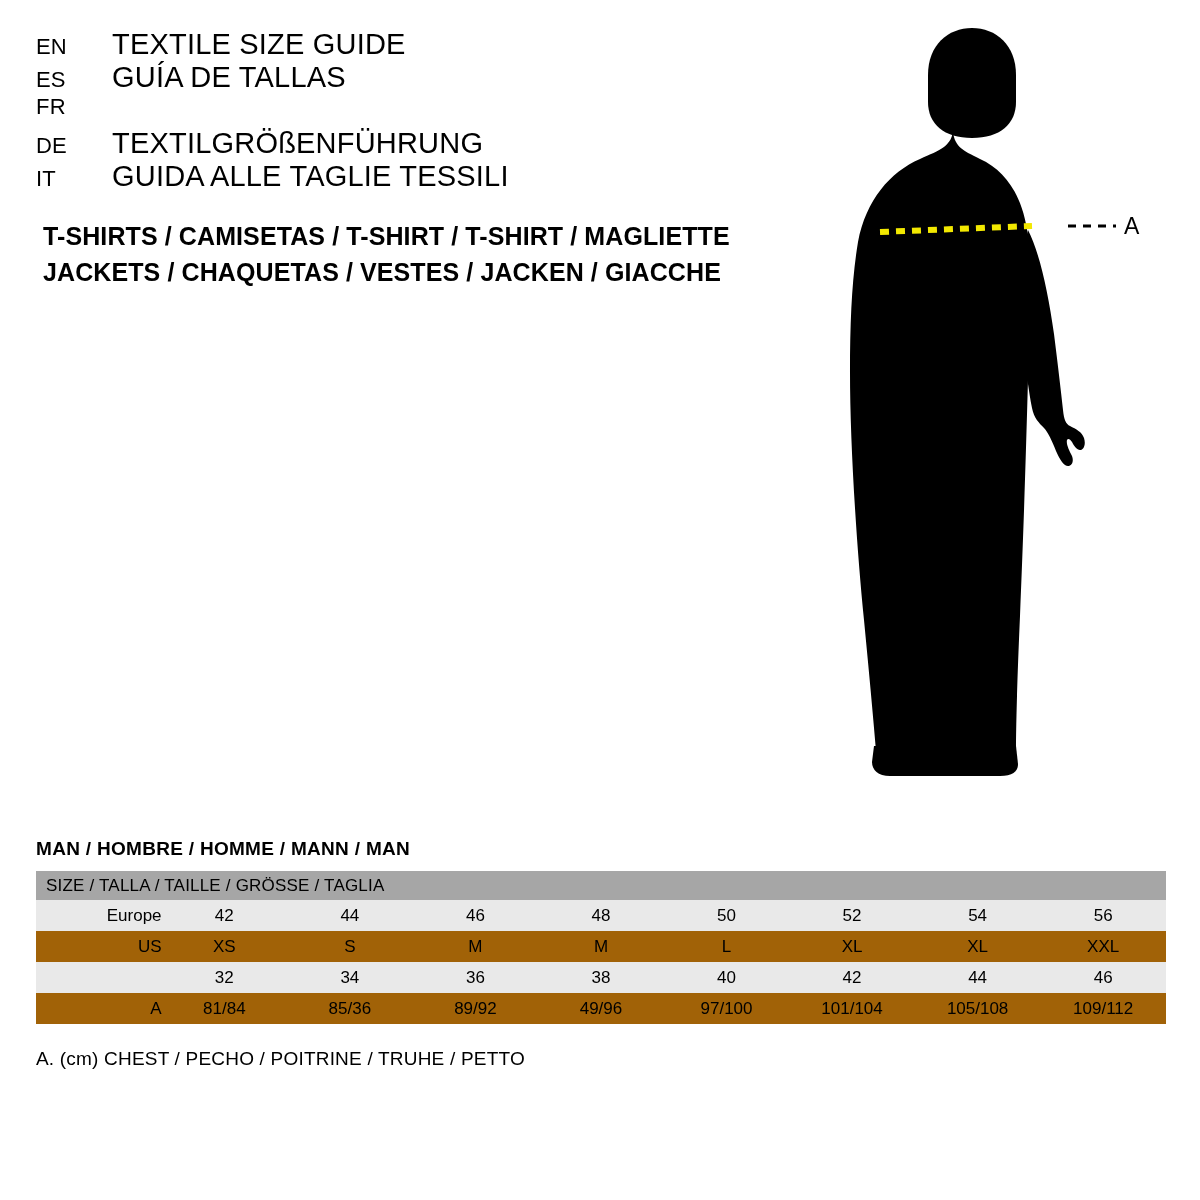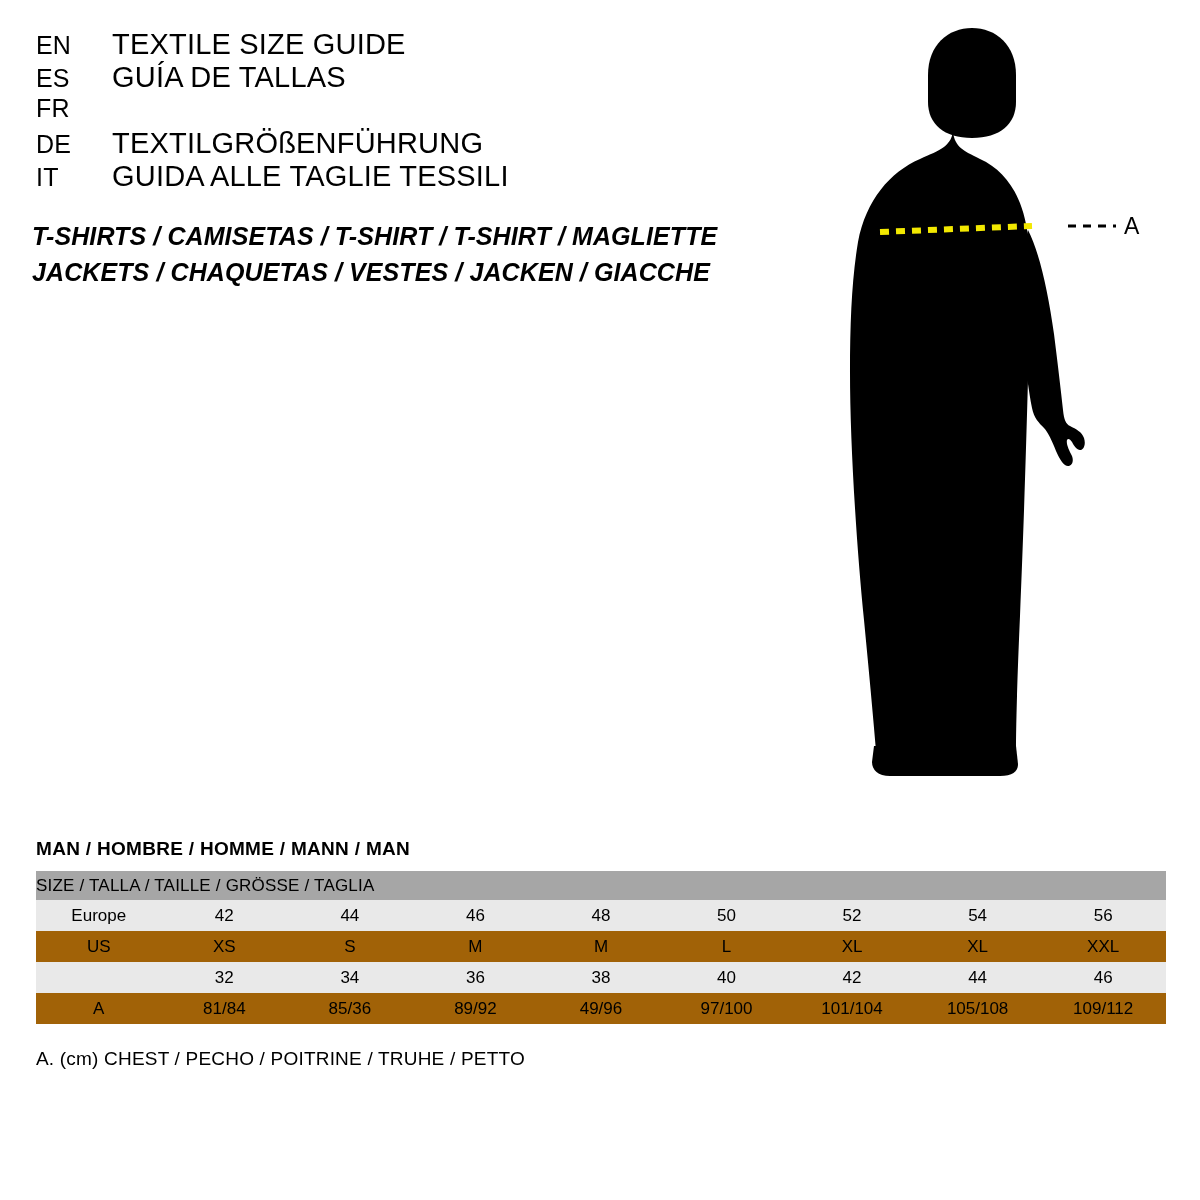--- a/index.html
+++ b/index.html
@@ -23,34 +23,33 @@
     top: 28px;
     width: 760px;
   }
   .lang-row {
     display: flex;
     align-items: baseline;
     height: 33px;
   }
   .lang-code {
     width: 76px;
-    font-size: 25px;
+    font-size: 22px;
     letter-spacing: 0.2px;
   }
   .lang-text {
     font-size: 29px;
     letter-spacing: 0.2px;
     white-space: nowrap;
   }
 
   .category-block {
     position: absolute;
-    left: 32px;
+    left: 43px;
     top: 218px;
-    font-style: italic;
   }
   .category-line {
     font-size: 25px;
     font-weight: bold;
     letter-spacing: 0.1px;
     line-height: 36px;
     white-space: nowrap;
   }
 
   
@@ -86,31 +85,31 @@
   }
   table.size-table td {
     font-size: 17px;
     height: 31px;
     padding: 0;
     vertical-align: middle;
   }
   td.label-col {
     width: 166px;
     padding-left: 6px;
-    text-align: center;
+    text-align: right;
   }
   td.val {
     text-align: center;
   }
   tr.header-row td {
     background: #a6a6a6;
     font-size: 17px;
     height: 29px;
     font-weight: normal;
-    padding-left: 0;
+    padding-left: 10px;
     letter-spacing: 0.2px;
   }
   tr.shade td {
     background: #e9e9e9;
   }
   tr.plain td {
     background: #a16207;
   }
   .footnote {
     margin-top: 24px;

